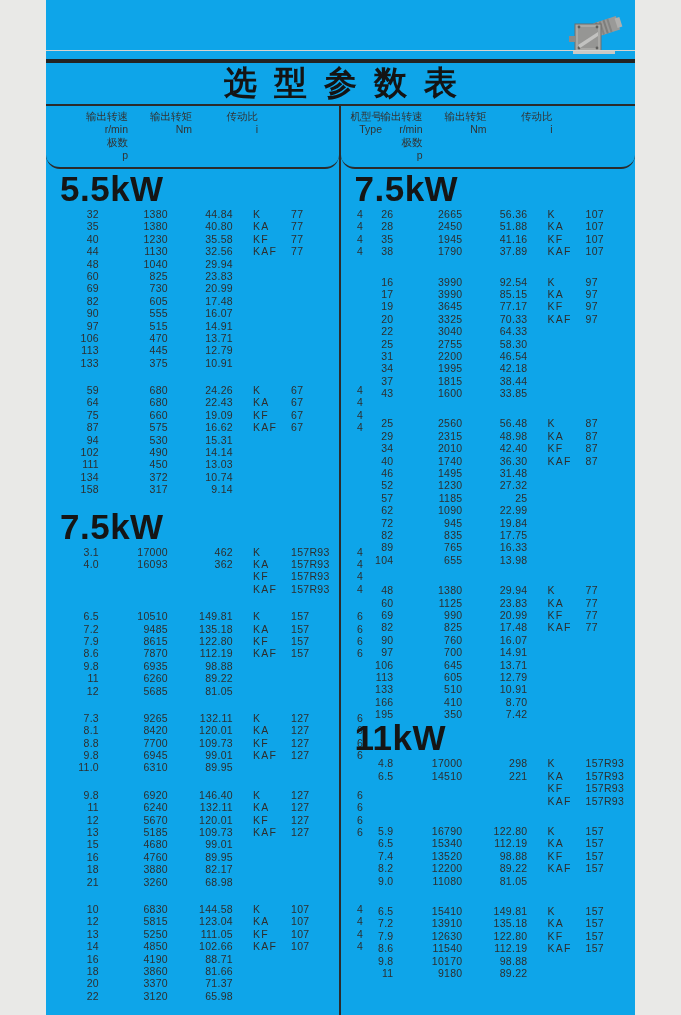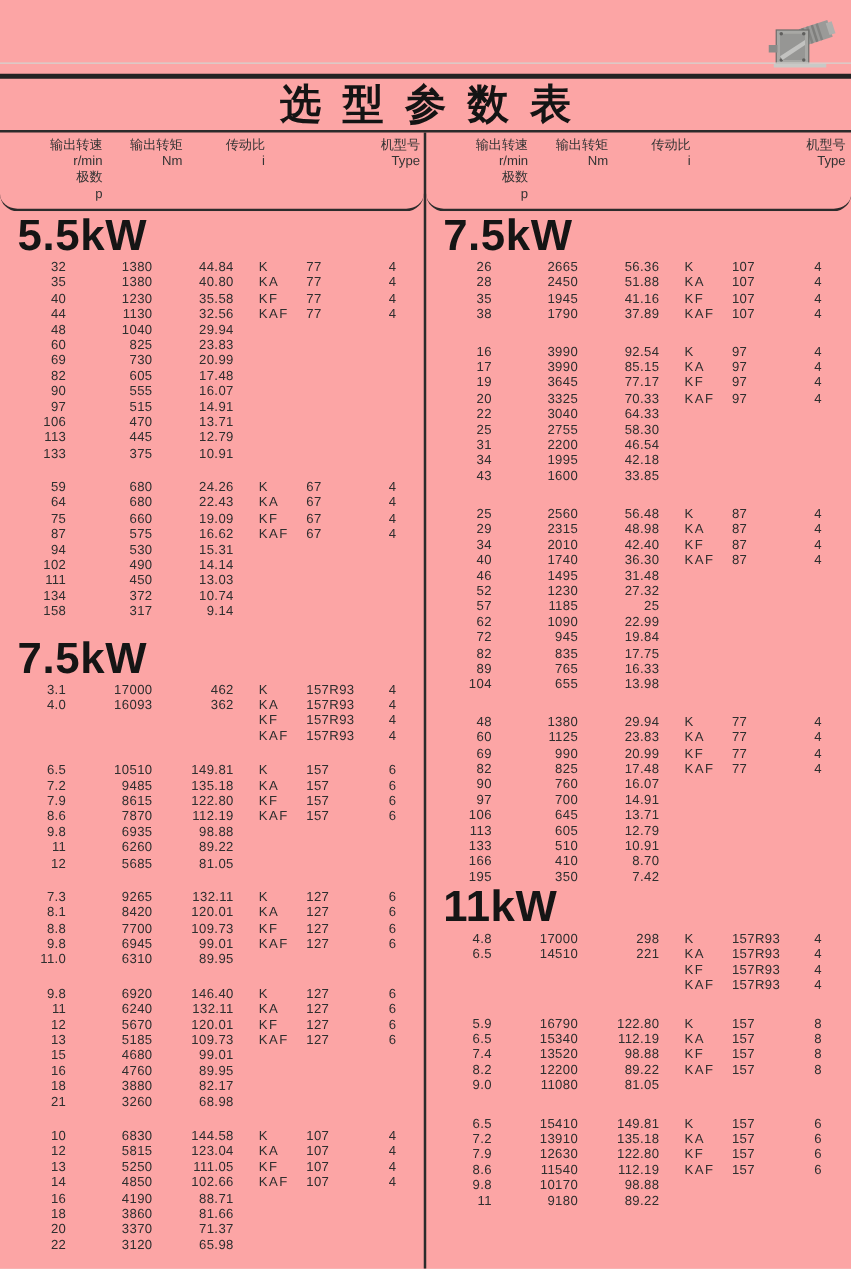--- a/index.html
+++ b/index.html
@@ -1,21 +1,21 @@
 <!DOCTYPE html>
 <html><head>
 <meta charset="utf-8">
 <style>
   html, body { margin: 0; padding: 0; }
   body { background: #e9e9e7; }
   .page {
     position: relative;
-    width: 681px;
+    width: 589px;
     height: 1015px;
-    background: #fca5a5;
+    background: #0ea5e9;
     overflow: hidden;
     font-family: "Liberation Sans", sans-serif;
     color: #2e2e2e;
     margin: 0 auto;
   }
   .photo {
     position: absolute;
     top: 12px;
     right: 10px;
     width: 58px;
@@ -741,20 +741,28 @@
               </div>
               <div class="row">
                 <span class="c c-speed">34</span>
                 <span class="c c-torque">1995</span>
                 <span class="c c-ratio">42.18</span>
                 <span class="c c-prefix"></span>
                 <span class="c c-size"></span>
                 <span class="c c-poles"></span>
               </div>
               <div class="row">
+                <span class="c c-speed">37</span>
+                <span class="c c-torque">1815</span>
+                <span class="c c-ratio">38.44</span>
+                <span class="c c-prefix"></span>
+                <span class="c c-size"></span>
+                <span class="c c-poles"></span>
+              </div>
+              <div class="row">
                 <span class="c c-speed">43</span>
                 <span class="c c-torque">1600</span>
                 <span class="c c-ratio">33.85</span>
                 <span class="c c-prefix"></span>
                 <span class="c c-size"></span>
                 <span class="c c-poles"></span>
               </div>
             </div>
             <div class="block">
               <div class="row">

